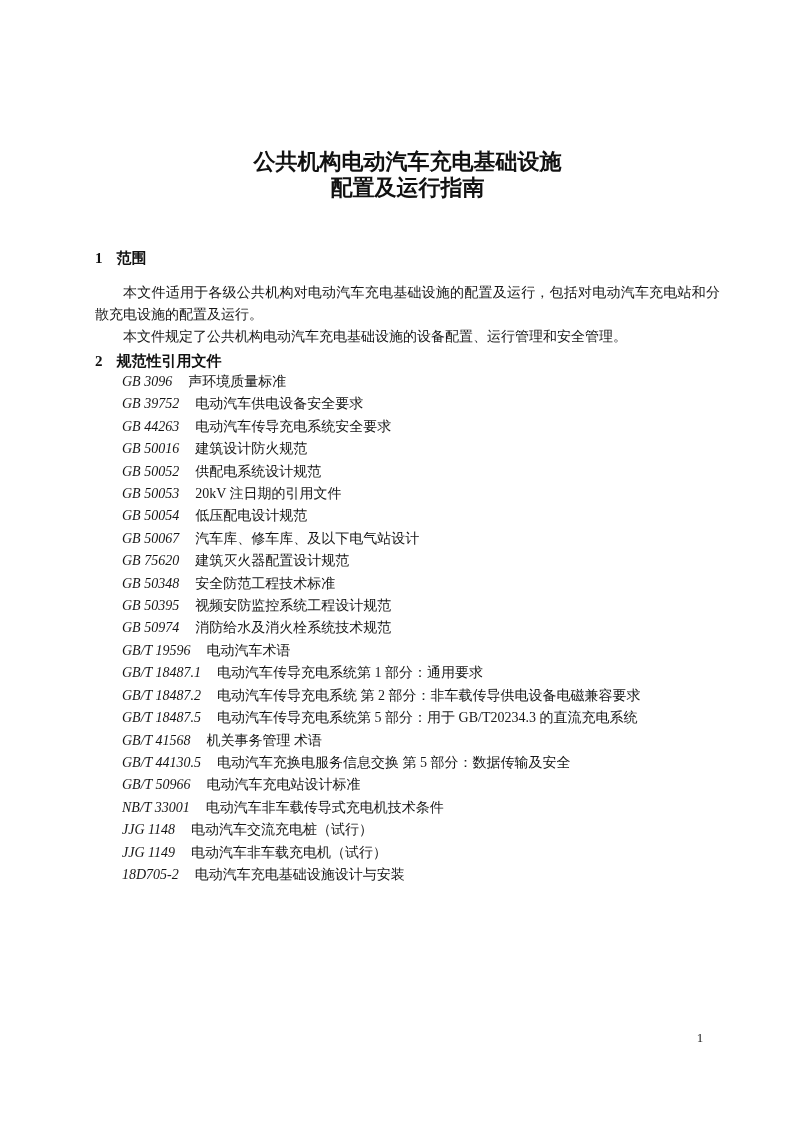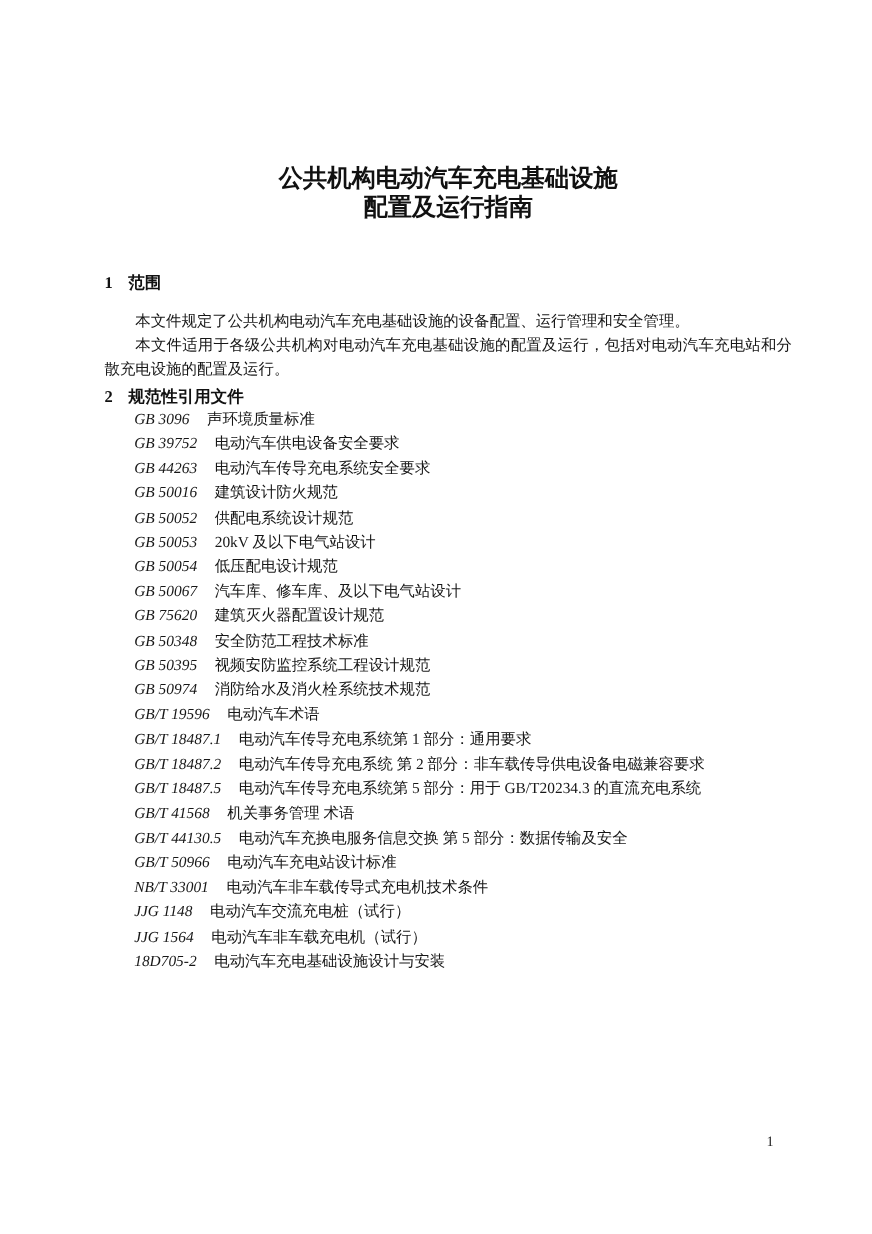--- a/index.html
+++ b/index.html
@@ -95,22 +95,22 @@
     <h1 class="doc-title">
       <span class="title-line">公共机构电动汽车充电基础设施</span>
       <span class="title-line">配置及运行指南</span>
     </h1>
 
     <h2 class="sec-heading" id="sec1-heading">
       <span class="sec-num">1</span><span>范围</span>
     </h2>
 
     <div class="para-group" id="sec1-paras">
+      <p class="body-para">本文件适用于各级公共机构对电动汽车充电基础设施的配置及运行，包括对电动汽车充电站和分散充电设施的配置及运行。</p>
       <p class="body-para">本文件规定了公共机构电动汽车充电基础设施的设备配置、运行管理和安全管理。</p>
-      <p class="body-para">本文件适用于各级公共机构对电动汽车充电基础设施的配置及运行，包括对电动汽车充电站和分散充电设施的配置及运行。</p>
     </div>
 
     <h2 class="sec-heading" id="sec2-heading">
       <span class="sec-num">2</span><span>规范性引用文件</span>
     </h2>
 
 
     <ul class="ref-list" id="ref-list">
         <li class="ref-item">
     <span class="ref-code">GB 3096</span><span class="ref-title">声环境质量标准</span>
@@ -121,21 +121,21 @@
         <li class="ref-item">
     <span class="ref-code">GB 44263</span><span class="ref-title">电动汽车传导充电系统安全要求</span>
   </li>
         <li class="ref-item">
     <span class="ref-code">GB 50016</span><span class="ref-title">建筑设计防火规范</span>
   </li>
         <li class="ref-item">
     <span class="ref-code">GB 50052</span><span class="ref-title">供配电系统设计规范</span>
   </li>
         <li class="ref-item">
-    <span class="ref-code">GB 50053</span><span class="ref-title">20kV 及以下电气站设计</span>
+    <span class="ref-code">GB 50053</span><span class="ref-title">20kV 注日期的引用文件</span>
   </li>
         <li class="ref-item">
     <span class="ref-code">GB 50054</span><span class="ref-title">低压配电设计规范</span>
   </li>
         <li class="ref-item">
     <span class="ref-code">GB 50067</span><span class="ref-title">汽车库、修车库、及以下电气站设计</span>
   </li>
         <li class="ref-item">
     <span class="ref-code">GB 75620</span><span class="ref-title">建筑灭火器配置设计规范</span>
   </li>
@@ -169,21 +169,21 @@
         <li class="ref-item">
     <span class="ref-code">GB/T 50966</span><span class="ref-title">电动汽车充电站设计标准</span>
   </li>
         <li class="ref-item">
     <span class="ref-code">NB/T 33001</span><span class="ref-title">电动汽车非车载传导式充电机技术条件</span>
   </li>
         <li class="ref-item">
     <span class="ref-code">JJG 1148</span><span class="ref-title">电动汽车交流充电桩（试行）</span>
   </li>
         <li class="ref-item">
-    <span class="ref-code">JJG 1564</span><span class="ref-title">电动汽车非车载充电机（试行）</span>
+    <span class="ref-code">JJG 1149</span><span class="ref-title">电动汽车非车载充电机（试行）</span>
   </li>
         <li class="ref-item">
     <span class="ref-code">18D705-2</span><span class="ref-title">电动汽车充电基础设施设计与安装</span>
   </li>
       </ul>
 
   </div>
 
   <div class="page-number">1</div>
 </div>

